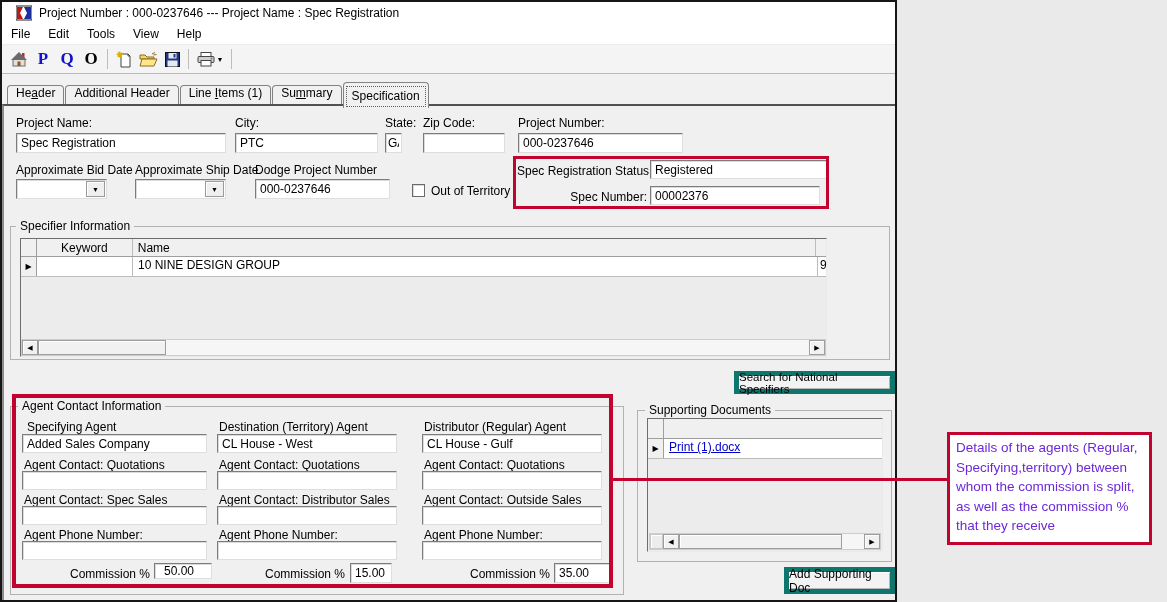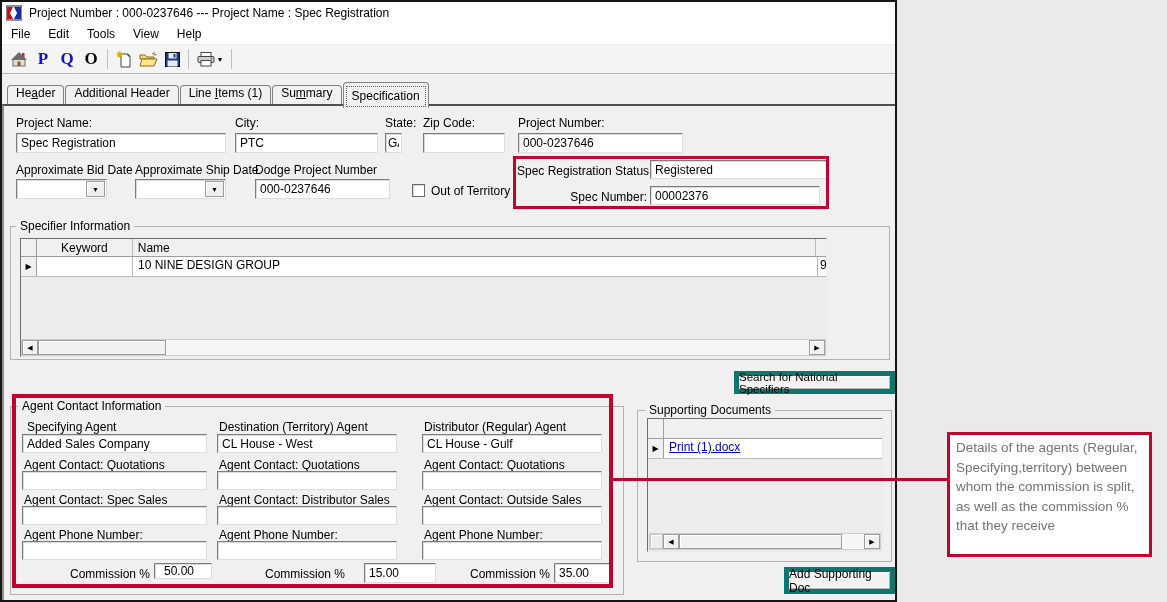--- a/index.html
+++ b/index.html
@@ -1,18 +1,18 @@
 <!DOCTYPE html>
 <html><head>
 <meta charset="utf-8">
 <style>
   html,body{margin:0;padding:0;}
   body{width:1167px;height:602px;background:#eaeaea;font-family:"Liberation Sans",sans-serif;position:relative;overflow:hidden;}
   .app{position:absolute;left:0;top:0;width:897px;height:602px;background:#f0f0f0;border:2px solid #161616;box-sizing:border-box;}
-  .titlebar{position:absolute;left:0;top:0;right:0;height:21px;background:#fff;display:flex;align-items:center;padding-left:4px;}
+  .titlebar{position:absolute;left:0;top:0;right:0;height:21px;background:#fff;display:flex;align-items:center;padding-left:14px;}
   .titlebar .ttl{font-size:12px;color:#000;margin-left:7px;white-space:nowrap;}
   .menubar{position:absolute;left:0;top:21px;right:0;height:21px;background:#fff;display:flex;align-items:center;font-size:12px;border-bottom:1px solid #ececec;}
   .menuitem{padding:2px 9px;cursor:default;}
   .toolbar{position:absolute;left:0;top:43px;right:0;height:28px;background:#f4f4f4;border-bottom:1px solid #b9b9b9;display:flex;align-items:center;padding-left:5px;}
   .tbtn{width:24px;height:24px;display:flex;align-items:center;justify-content:center;}
   .tbsep{width:1px;height:20px;background:#bdbdbd;margin:0 4px;}
   .blt{font-family:"Liberation Serif",serif;font-weight:bold;font-size:17px;color:#1212c8;}
   .blk{font-family:"Liberation Serif",serif;font-weight:bold;font-size:17px;color:#000;}
   .dd{font-size:7px;color:#000;margin-left:2px;}
   .tabstrip{position:absolute;left:0;top:72px;right:0;height:32px;background:#f1f1f1;display:flex;align-items:flex-end;padding-left:5px;}
@@ -35,21 +35,21 @@
   .hcell{display:flex;align-items:center;}
   .sel{width:16px;min-width:16px;background:#f0f0f0;border-right:1px solid #9e9e9e;display:flex;align-items:center;justify-content:center;font-size:8px;padding:0;}
   .hscroll{position:absolute;height:17px;background:#f6f6f6;border:1px solid #cdcdcd;box-sizing:border-box;display:flex;align-items:stretch;}
   .sbtn{width:16px;background:#f1f1f1;border:1px solid #9d9d9d;box-shadow:inset 1px 1px 0 #fff;display:flex;align-items:center;justify-content:center;font-size:7px;color:#000;box-sizing:border-box;}
   .sthumb{background:#f1f1f1;border:1px solid #9d9d9d;box-shadow:inset 1px 1px 0 #fff;box-sizing:border-box;}
   .btn{position:absolute;background:#f3f3f3;border:5px solid #0f766e;box-shadow:inset 1px 1px 0 #fff,inset -1px -1px 0 #b5b5b5;font-size:11.5px;display:flex;align-items:center;justify-content:center;box-sizing:border-box;color:#000;}
   .checkbox{position:absolute;width:13px;height:13px;background:#fff;border:1px solid #6a6a6a;box-shadow:inset 1px 1px 0 rgba(0,0,0,.15);box-sizing:border-box;}
   .redbox{position:absolute;border:3px solid #c3032f;box-sizing:border-box;z-index:6;pointer-events:none;}
   .redbox.thick{border-width:4px;}
   .connector{position:absolute;background:#c3032f;z-index:7;}
-  .annotation{position:absolute;left:947px;top:432px;width:205px;background:#fff;border:3px solid #c3032f;box-sizing:border-box;padding:3px 6px 18px;font-size:13.5px;line-height:19.5px;color:#737373;z-index:7;}
+  .annotation{position:absolute;left:947px;top:432px;width:205px;background:#fff;border:3px solid #c3032f;box-sizing:border-box;padding:3px 6px 6px;font-size:13.5px;line-height:19.5px;color:#6d28d9;z-index:7;}
   .link{color:#0000cc;text-decoration:underline;font-size:12px;}
   .ra{text-align:right;}
 </style>
 </head>
 <body>
 
 <div class="app">
 
   <div class="titlebar">
     <svg width="16" height="16" viewBox="0 0 16 16">
@@ -216,21 +216,21 @@
 
   <span class="lbl" style="left:217px;top:418px">Destination (Territory) Agent</span>
   <input class="tb" style="left: 215px; top: 432px; width: 180px; height: 19px;" value="CL House - West">
   <span class="lbl" style="left:217px;top:456px">Agent Contact: Quotations</span>
   <input class="tb" style="left: 215px; top: 469px; width: 180px; height: 19px;" value="">
   <span class="lbl" style="left:217px;top:491px">Agent Contact: Distributor Sales</span>
   <input class="tb" style="left: 215px; top: 504px; width: 180px; height: 19px;" value="">
   <span class="lbl" style="left:217px;top:526px">Agent Phone Number:</span>
   <input class="tb" style="left: 215px; top: 539px; width: 180px; height: 19px;" value="">
   <span class="lbl ra" style="left:255px;top:565px;width:88px">Commission %</span>
-  <input class="tb" style="left: 362px; top: 561px; width: 72px; height: 20px;" value="15.00">
+  <input class="tb" style="left: 348px; top: 561px; width: 42px; height: 20px;" value="15.00">
 
   <span class="lbl" style="left:422px;top:418px">Distributor (Regular) Agent</span>
   <input class="tb" style="left: 420px; top: 432px; width: 180px; height: 19px;" value="CL House - Gulf">
   <span class="lbl" style="left:422px;top:456px">Agent Contact: Quotations</span>
   <input class="tb" style="left: 420px; top: 469px; width: 180px; height: 19px;" value="">
   <span class="lbl" style="left:422px;top:491px">Agent Contact: Outside Sales</span>
   <input class="tb" style="left: 420px; top: 504px; width: 180px; height: 19px;" value="">
   <span class="lbl" style="left:422px;top:526px">Agent Phone Number:</span>
   <input class="tb" style="left: 420px; top: 539px; width: 180px; height: 19px;" value="">
   <span class="lbl ra" style="left:460px;top:565px;width:88px">Commission %</span>

